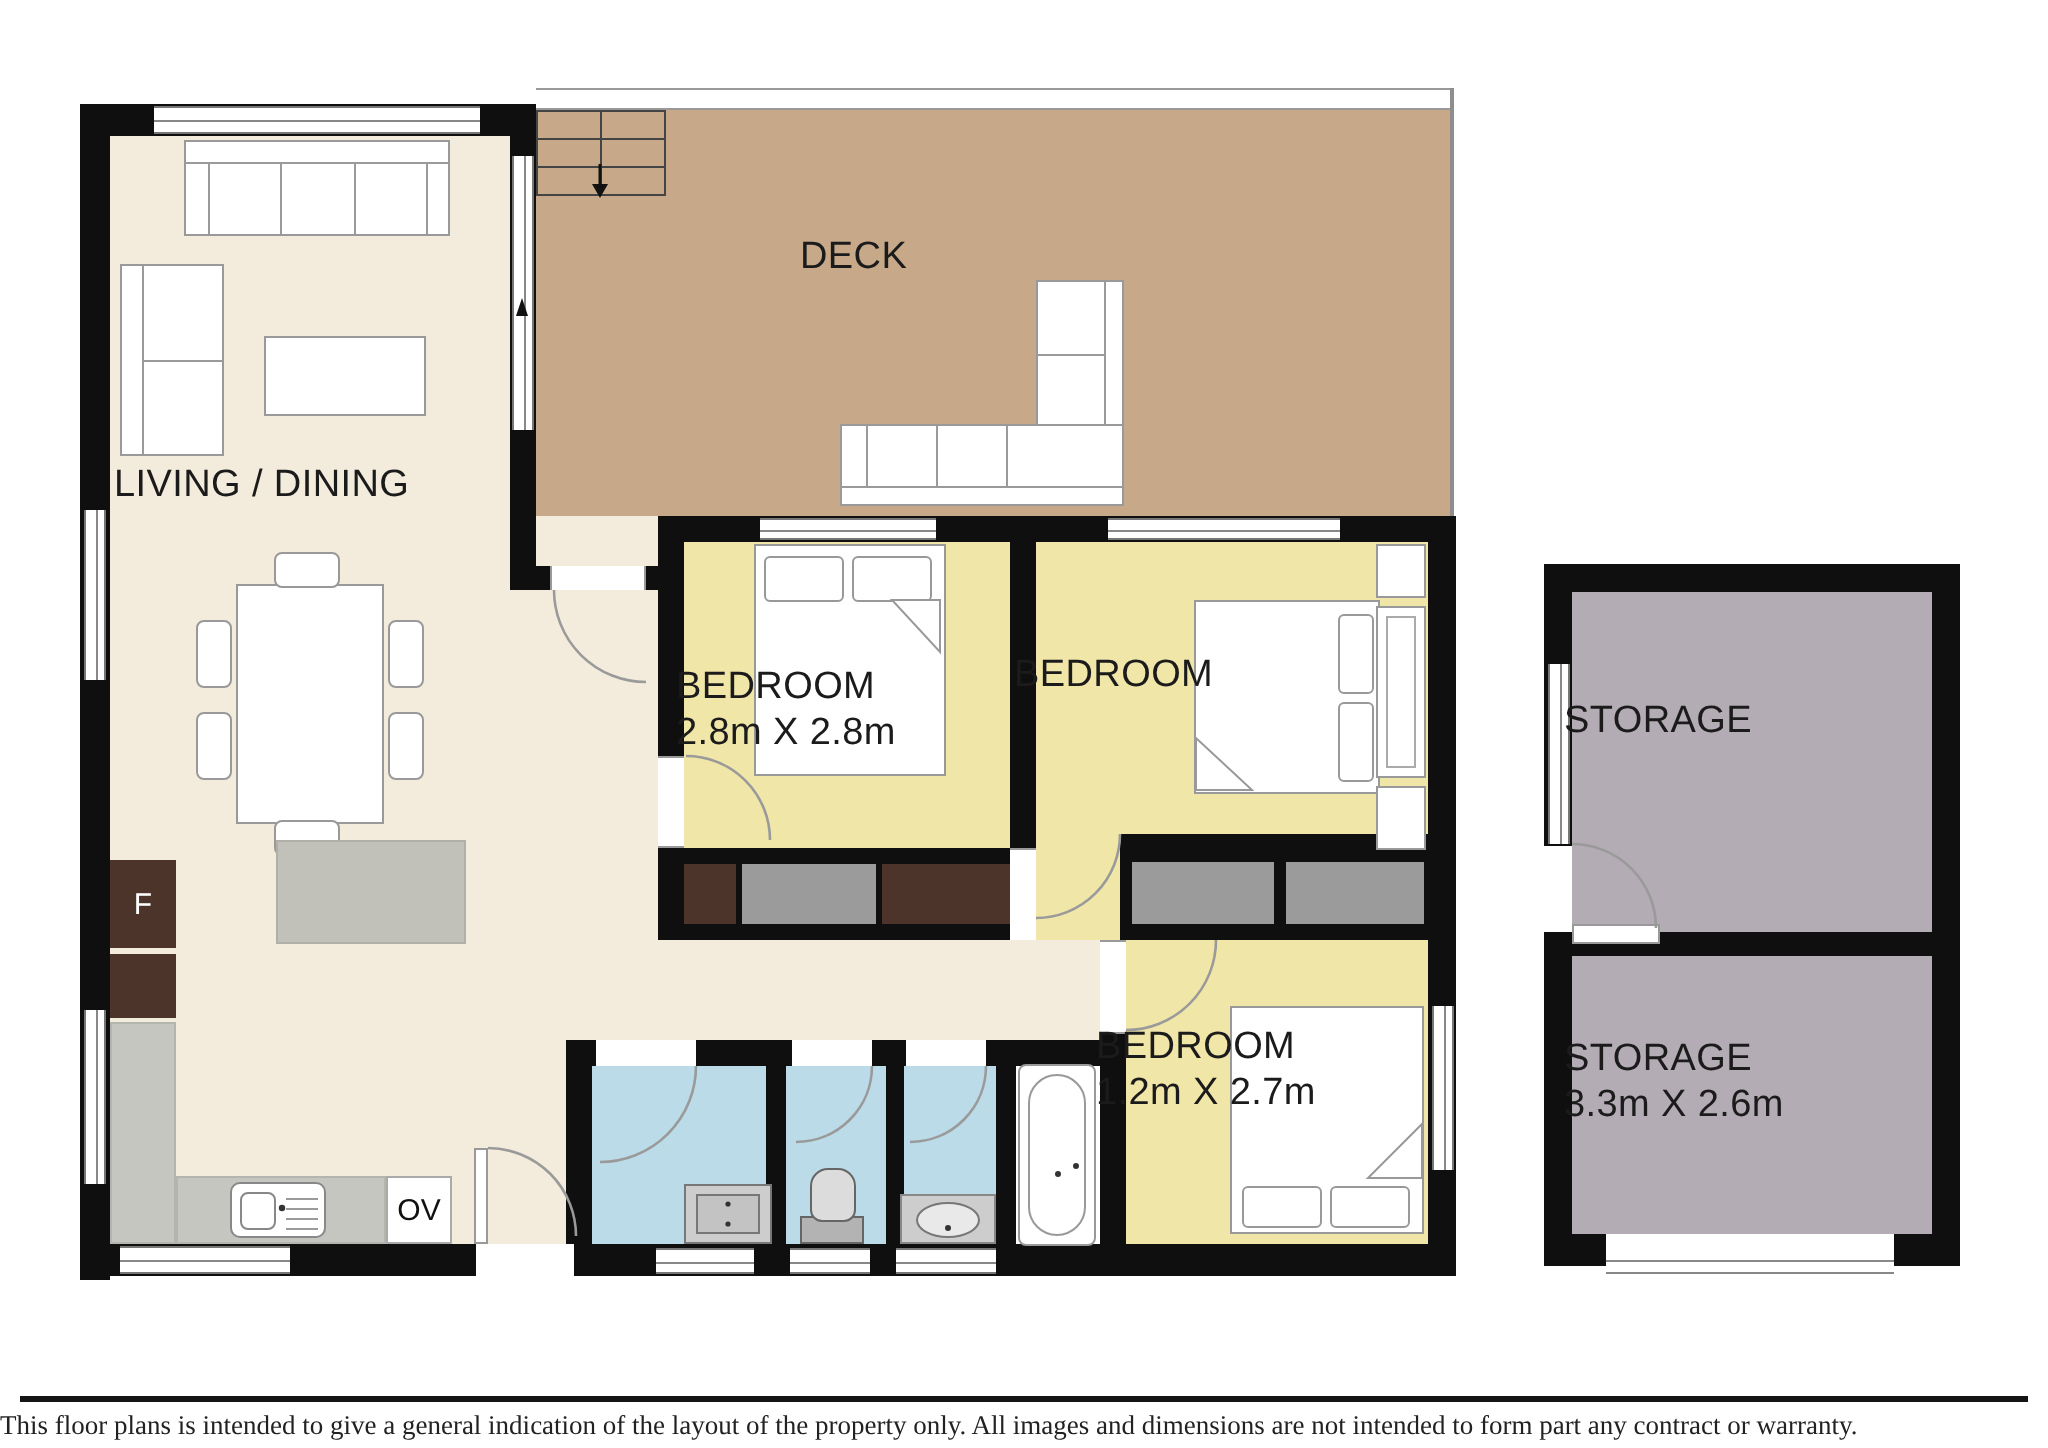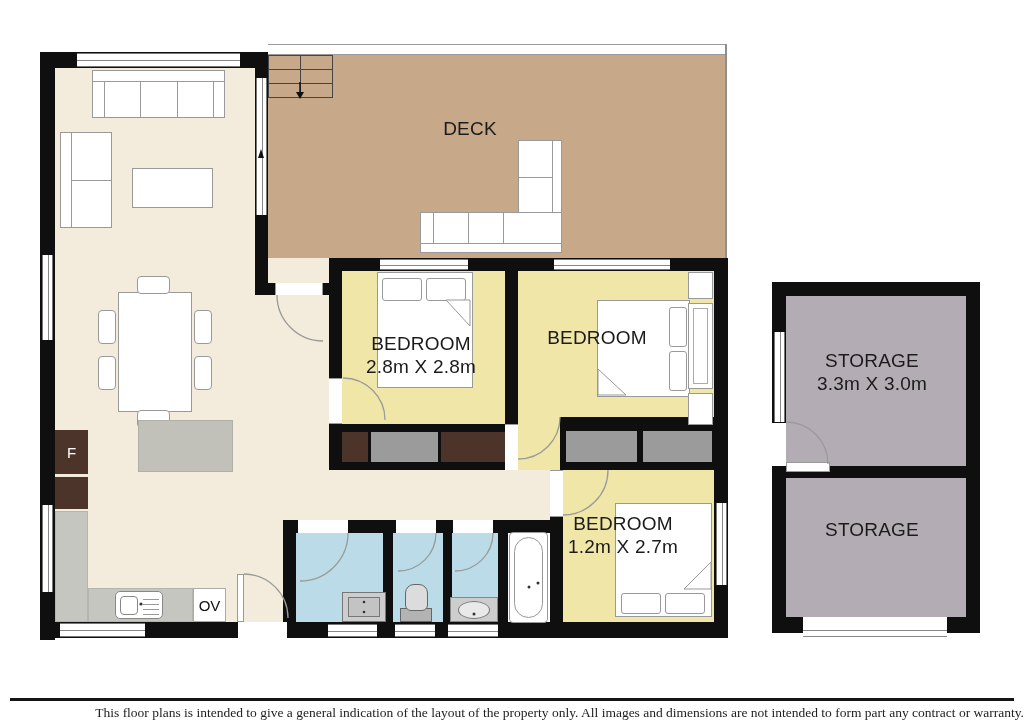--- a/index.html
+++ b/index.html
@@ -8,27 +8,27 @@
   .f,.w,.op,.wh,.wv,.fur,.wd,.chair,.ln,.blk{position:absolute;box-sizing:border-box}
   .w{background:#0f0f0f}
   .op{background:#fff}
   .wh{background:#fff;border-top:1.5px solid #777;border-bottom:1.5px solid #777}
   .wh::after{content:"";position:absolute;left:0;right:0;top:50%;border-top:1px solid #888}
   .wv{background:#fff;border-left:1.5px solid #777;border-right:1.5px solid #777}
   .wv::after{content:"";position:absolute;top:0;bottom:0;left:50%;border-left:1px solid #888}
   .fur{background:#fff;border:1px solid #999}
   .ln{background:#9a9a9a}
   .chair{background:#fff;border:1px solid #999;border-radius:4px}
-  .rlabel{position:absolute;text-align:center;color:#1b1b1b;font-size:19px;
+  .rlabel{position:absolute;color:#1b1b1b;font-size:19px;
           line-height:1.22;letter-spacing:.2px;z-index:60}
   .rlabel span{display:block}
   svg.overlay{position:absolute;left:0;top:0;z-index:55;pointer-events:none}
   .applabel{display:flex;align-items:center;justify-content:center;font-size:15px}
   .rule{position:absolute;left:10px;top:698px;width:1004px;height:3px;background:#151515}
-  .disclaimer{position:absolute;left:0;top:705px;width:100%;text-align:right;
+  .disclaimer{position:absolute;left:0;top:705px;width:100%;text-align:left;
               font-family:"Liberation Serif",serif;font-size:13.5px;color:#222}
 </style>
 </head>
 <body>
 
 <div class="canvas">
 
   <div class="f" style="left:55px;top:55px;width:288px;height:570px;background:#f3ecdc"></div>
   <div class="f" style="left:343px;top:470px;width:220px;height:50px;background:#f3ecdc"></div>
   <div class="f" style="left:262px;top:55px;width:464px;height:203px;background:#c7a98a"></div>
@@ -205,39 +205,40 @@
     <polygon points="258,158 264,158 261,149" fill="#111"></polygon>
     <circle cx="141" cy="604" r="1.6" fill="#333"></circle>
     <circle cx="364" cy="602" r="1.3" fill="#333"></circle>
     <circle cx="364" cy="612" r="1.3" fill="#333"></circle>
     <circle cx="474" cy="614" r="1.5" fill="#333"></circle>
     <circle cx="529" cy="587" r="1.5" fill="#333"></circle>
     <circle cx="538" cy="583" r="1.5" fill="#333"></circle>
   </svg>
 
   <div class="rlabel" style="left:57px;top:231px;width:190px">
+    <span>LIVING / DINING</span>
   </div>
   <div class="rlabel" style="left:400px;top:117px;width:140px">
     <span>DECK</span>
   </div>
   <div class="rlabel" style="left:338px;top:332px;width:166px">
     <span>BEDROOM</span>
     <span>2.8m X 2.8m</span>
   </div>
   <div class="rlabel" style="left:507px;top:326px;width:180px">
     <span>BEDROOM</span>
   </div>
   <div class="rlabel" style="left:548px;top:512px;width:150px">
     <span>BEDROOM</span>
     <span>1.2m X 2.7m</span>
   </div>
   <div class="rlabel" style="left:782px;top:349px;width:180px">
     <span>STORAGE</span>
-    <span>3.3m X 3.0m</span>
   </div>
   <div class="rlabel" style="left:782px;top:518px;width:180px">
     <span>STORAGE</span>
+    <span>3.3m X 2.6m</span>
   </div>
 
   <div class="rule"></div>
   <div class="disclaimer">This floor plans is intended to give a general indication of the layout of the property only. All images and dimensions are not intended to form part any contract or warranty.</div>
 
 </div>
 
 </body></html>

